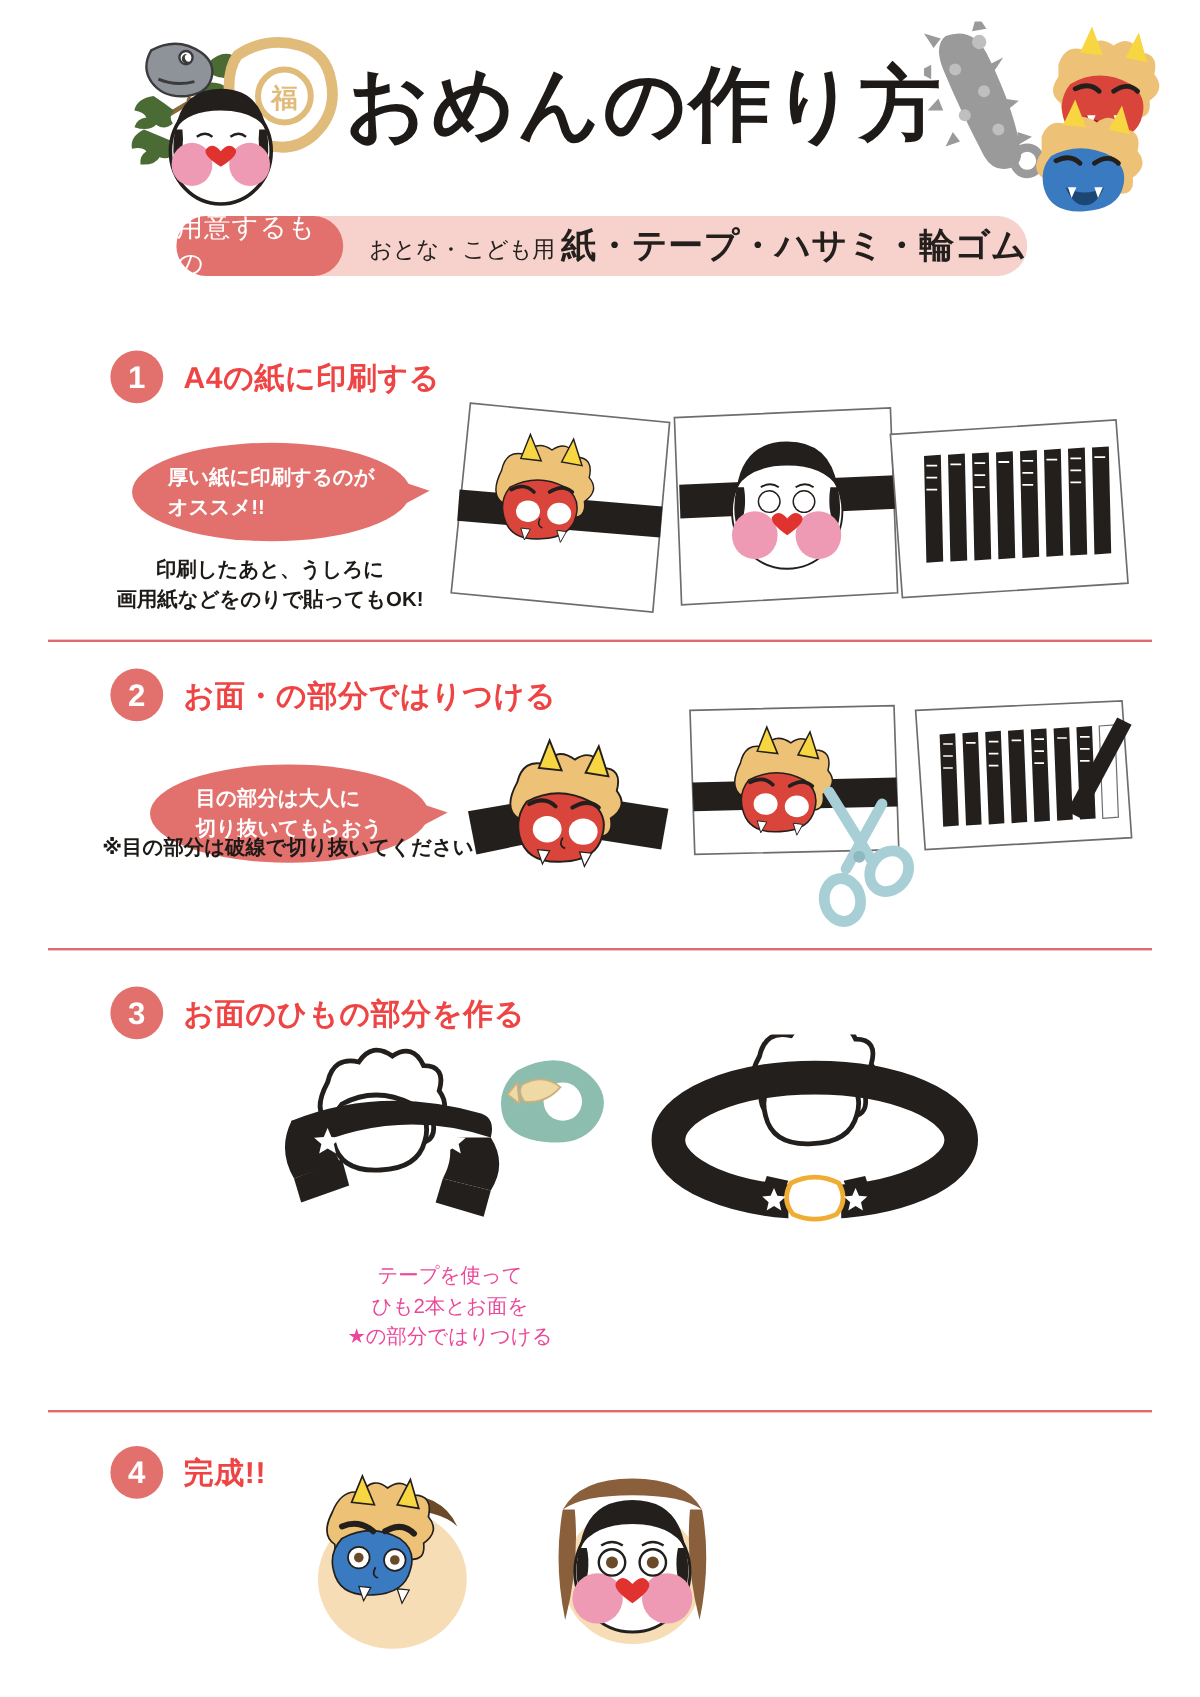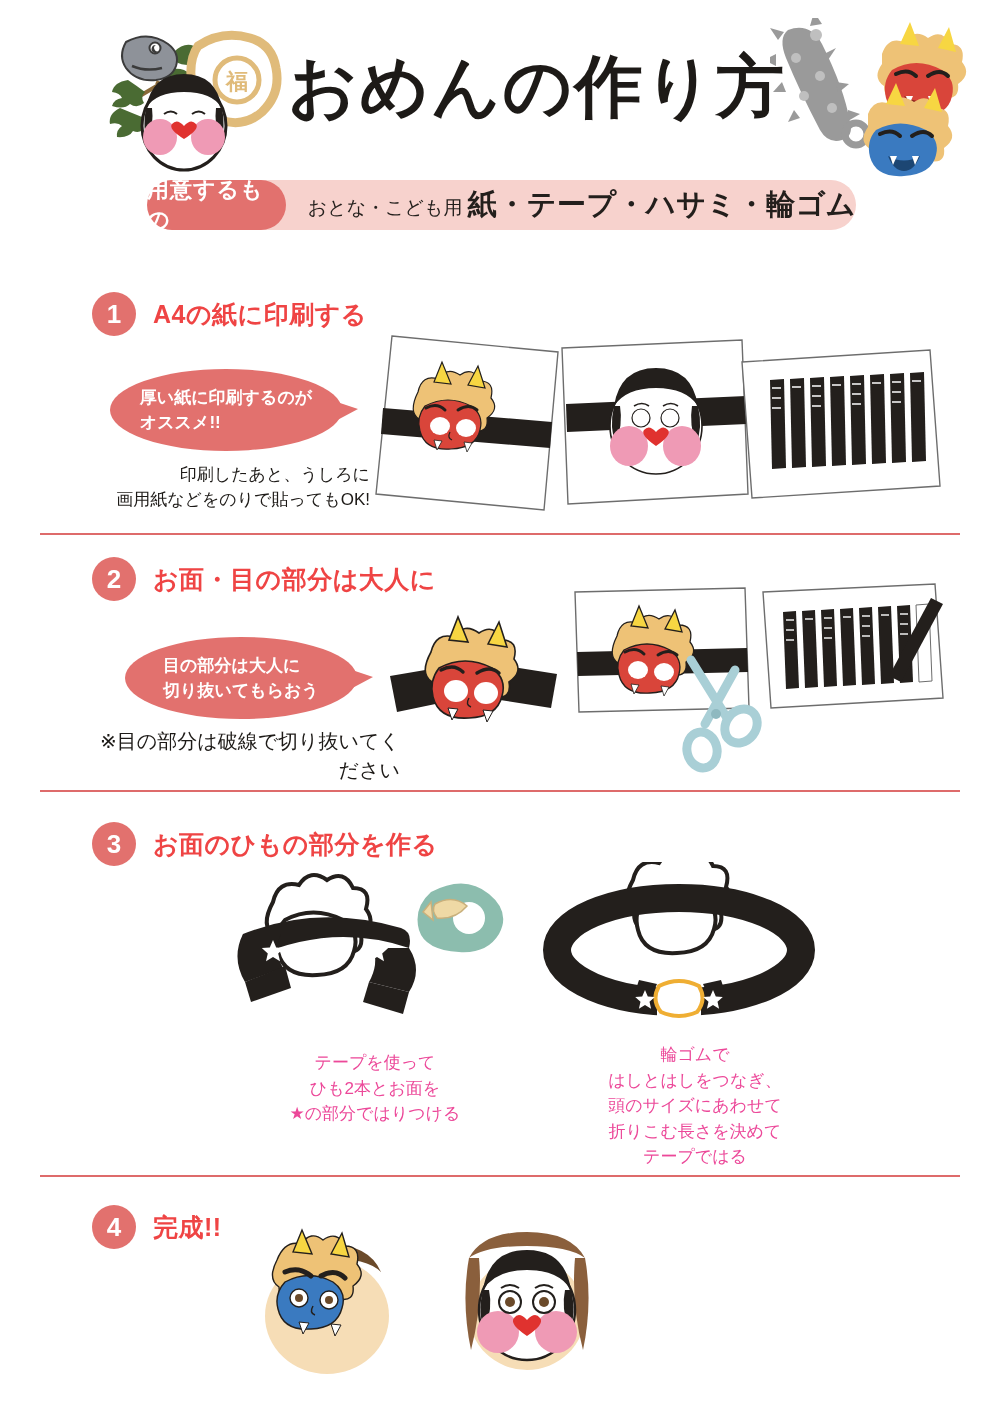--- a/index.html
+++ b/index.html
@@ -30,21 +30,21 @@
     background: #f7d2cd;
     border-radius: 25px;
     display: flex; align-items: center;
   }
   .materials-pill {
     margin-left: -1px;
     width: 206px; height: 50px;
     background: #e2716e;
     border-radius: 25px;
     display: flex; align-items: center; justify-content: center;
-    color: #ffffff; font-size: 22px; font-weight: bold; letter-spacing: 1px;
+    color: #ffffff; font-size: 22px; font-weight: normal; letter-spacing: 1px;
   }
   .materials-text {
     margin-left: 22px;
     font-size: 19px; color: #231f1c; white-space: nowrap;
   }
   .materials-text b { font-size: 29px; font-weight: bold; letter-spacing: 0.5px; }
 
   
   .divider {
     position: absolute; left: 40px; width: 920px; height: 2px;
@@ -88,24 +88,24 @@
     width: 0; height: 0;
     border-left: 30px solid #e2716e;
     border-top: 10px solid transparent;
     border-bottom: 16px solid transparent;
   }
   .bub1 { left: 110px; top: 369px; width: 232px; height: 82px; }
   .bub2 { left: 125px; top: 637px; width: 232px; height: 82px; }
 
   .note {
     position: absolute; font-size: 17px; line-height: 1.45;
-    color: #1d1a17; text-align: right; white-space: pre-line;
+    color: #1d1a17; text-align: center; white-space: pre-line; font-weight: bold;
   }
   .note1 { left: 80px; top: 463px; width: 290px; }
-  .note2 { left: 80px; top: 727px; width: 320px; font-size: 20px; }
+  .note2 { left: 80px; top: 695px; width: 320px; font-size: 17px; }
 
   
   .caption {
     position: absolute; font-size: 17px; line-height: 1.5;
     text-align: center; color: #ec4899; white-space: pre-line;
   }
   .cap-left  { left: 250px; top: 1050px; width: 250px; }
   .cap-right { left: 570px; top: 1042px; width: 250px; }
 
   
@@ -293,21 +293,21 @@
           <path d="M522 60 h9"></path>
           <path d="M522 70 h9"></path>
           <path d="M522 80 h9"></path>
         <path d="M542 59 h9"></path>
       </g>
     </g>
   </svg>
 
   <div class="step-head sh2">
     <div class="badge">2</div>
-    <div class="step-title">お面・目の部分は大人に</div>
+    <div class="step-title">お面・の部分ではりつける</div>
   </div>
   <div class="bubble bub2">
     <span style="white-space:pre-line">目の部分は大人に
 切り抜いてもらおう</span>
   </div>
   <div class="note note2">※目の部分は破線で切り抜いてください</div>
 
   <svg class="art s2-art" viewBox="0 0 575 200">
 
     <g>
@@ -422,25 +422,20 @@
       <path d="M404 118 l18 4 l-6 14 l-16 -6z" fill="#231f1c"></path>
       <path d="M486 118 l-18 4 l6 14 l16 -6z" fill="#231f1c"></path>
       <path d="M410 128 l2.8 6.5 l7 .6 l-5.3 4.7 l1.6 7 l-6.1 -3.7 l-6.1 3.7 l1.6 -7 l-5.3 -4.7 l7 -.6z" fill="#ffffff"></path>
       <path d="M478 128 l2.8 6.5 l7 .6 l-5.3 4.7 l1.6 7 l-6.1 -3.7 l-6.1 3.7 l1.6 -7 l-5.3 -4.7 l7 -.6z" fill="#ffffff"></path>
     </g>
   </svg>
 
   <div class="caption cap-left">テープを使って
 ひも2本とお面を
 ★の部分ではりつける</div>
-  <div class="caption cap-right">輪ゴムで
-はしとはしをつなぎ、
-頭のサイズにあわせて
-折りこむ長さを決めて
-テープではる</div>
 
   <div class="step-head sh4">
     <div class="badge">4</div>
     <div class="step-title">完成!!</div>
   </div>
 
   <svg class="art s4-art" viewBox="0 0 370 165">
 
     <g>
       <ellipse cx="72" cy="88" rx="62" ry="58" fill="#f6ddb6"></ellipse>

